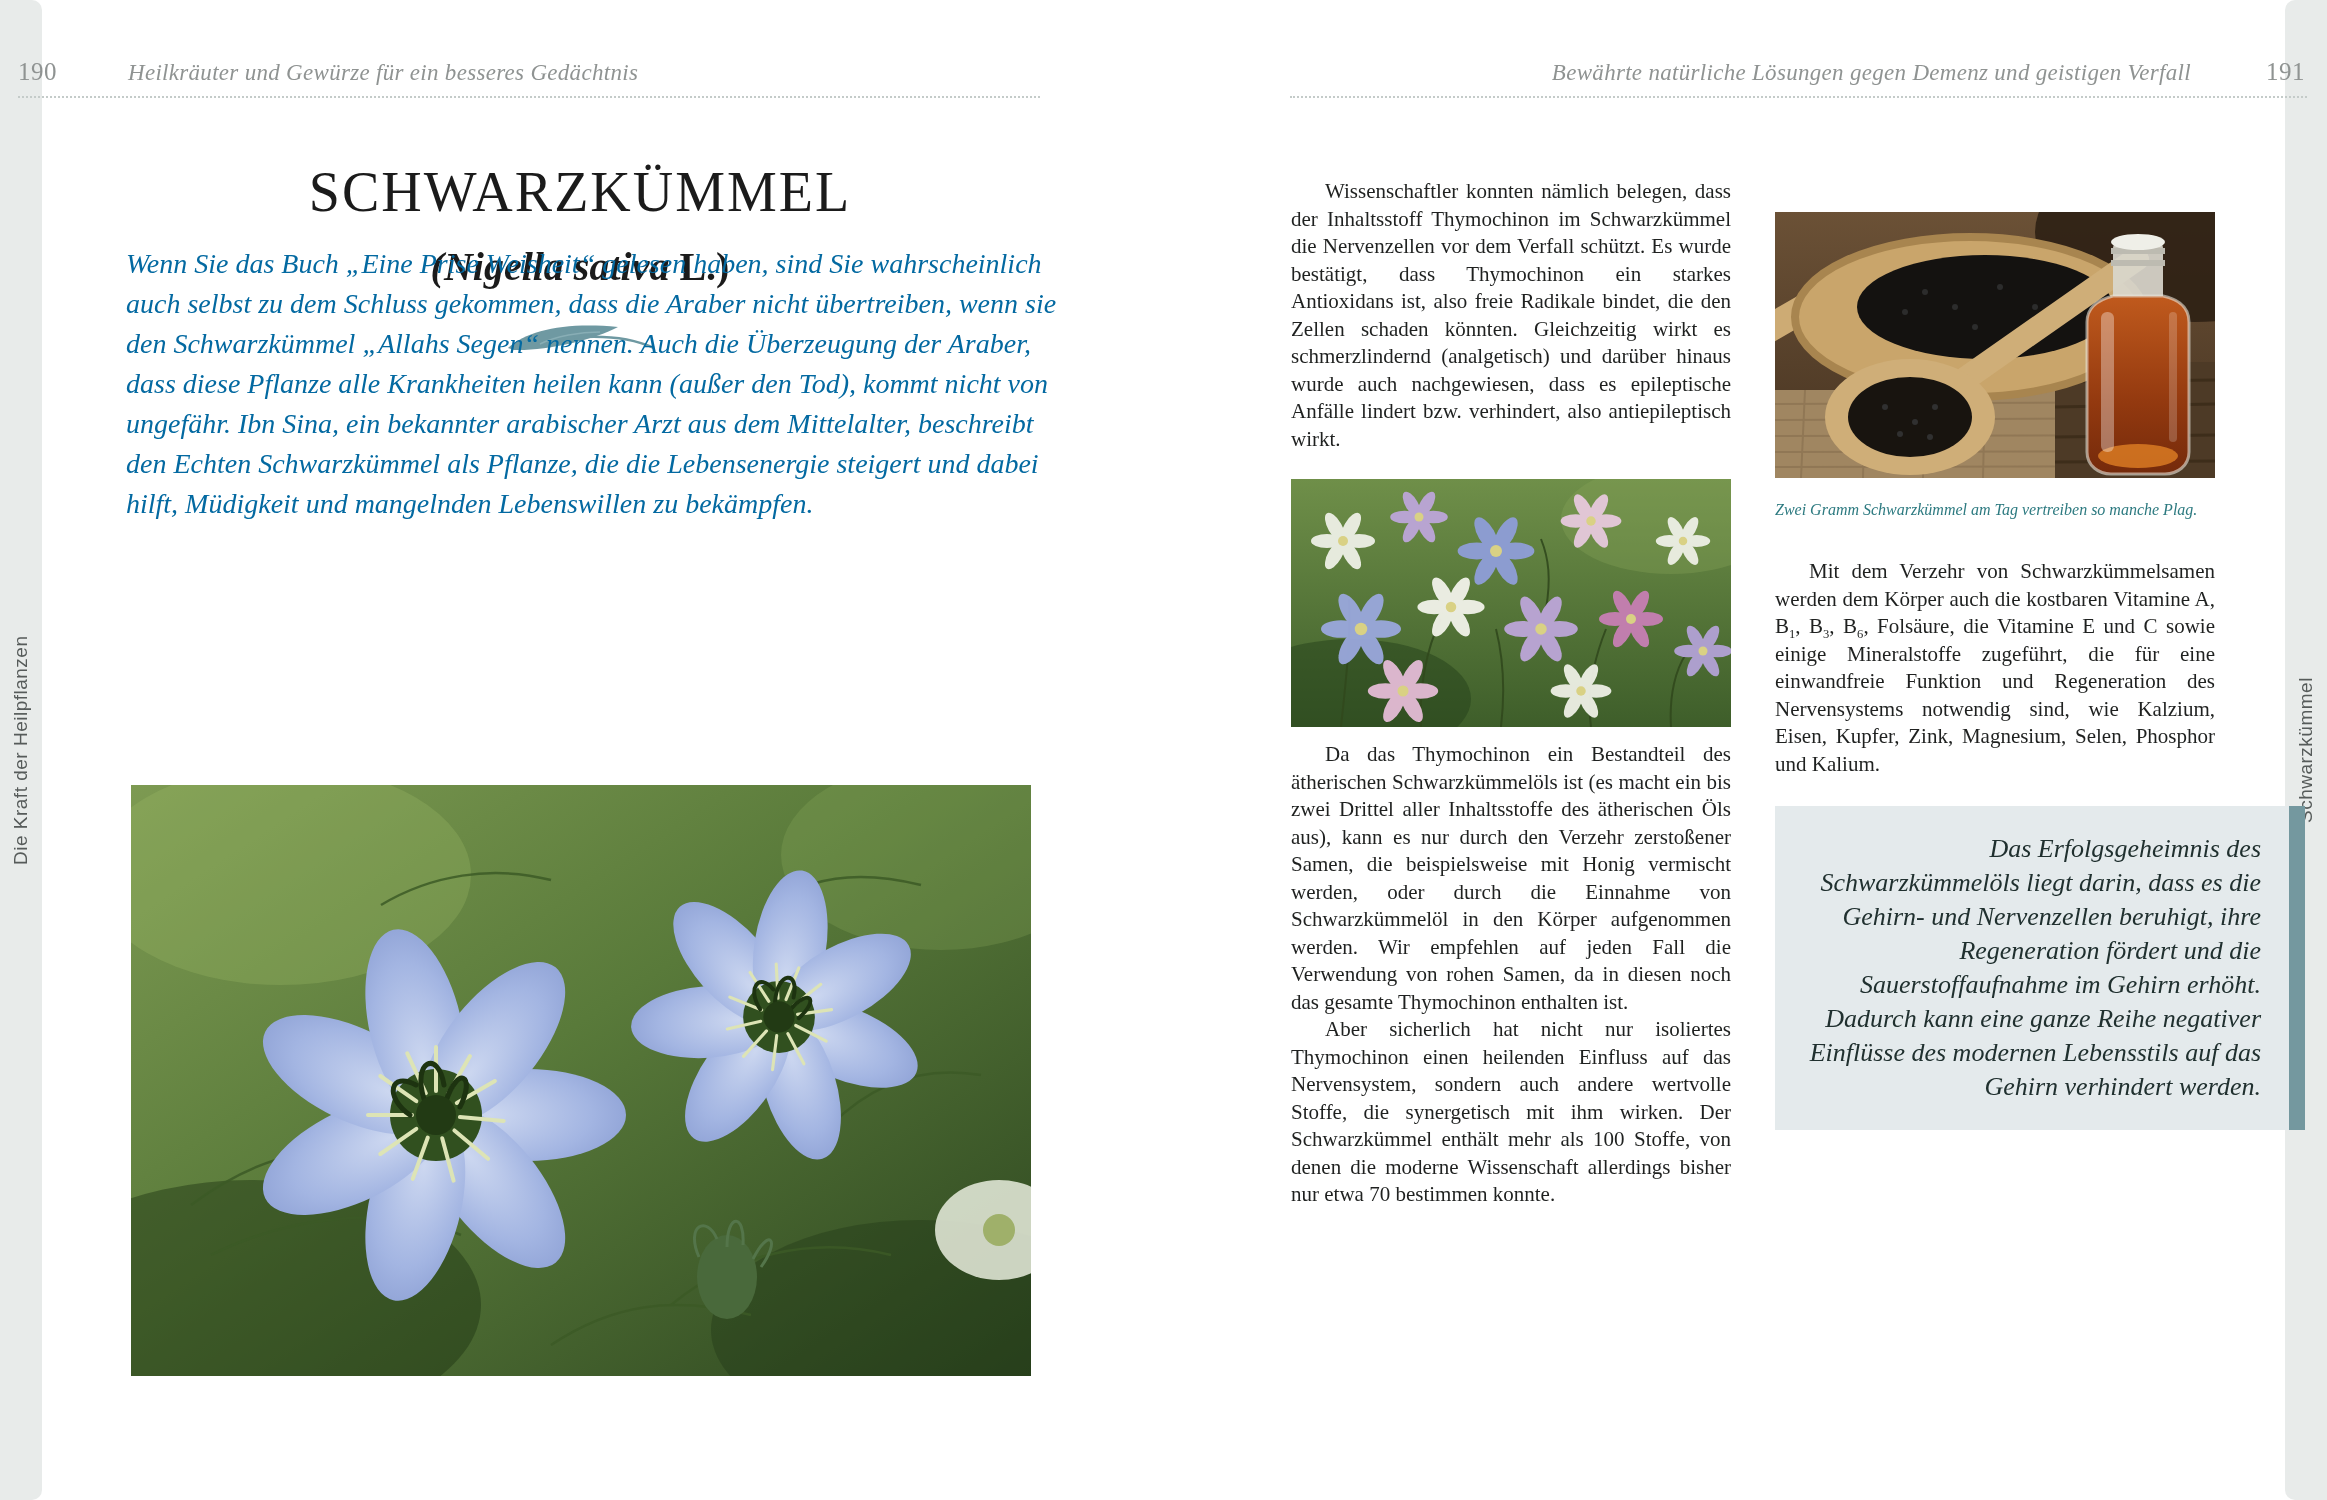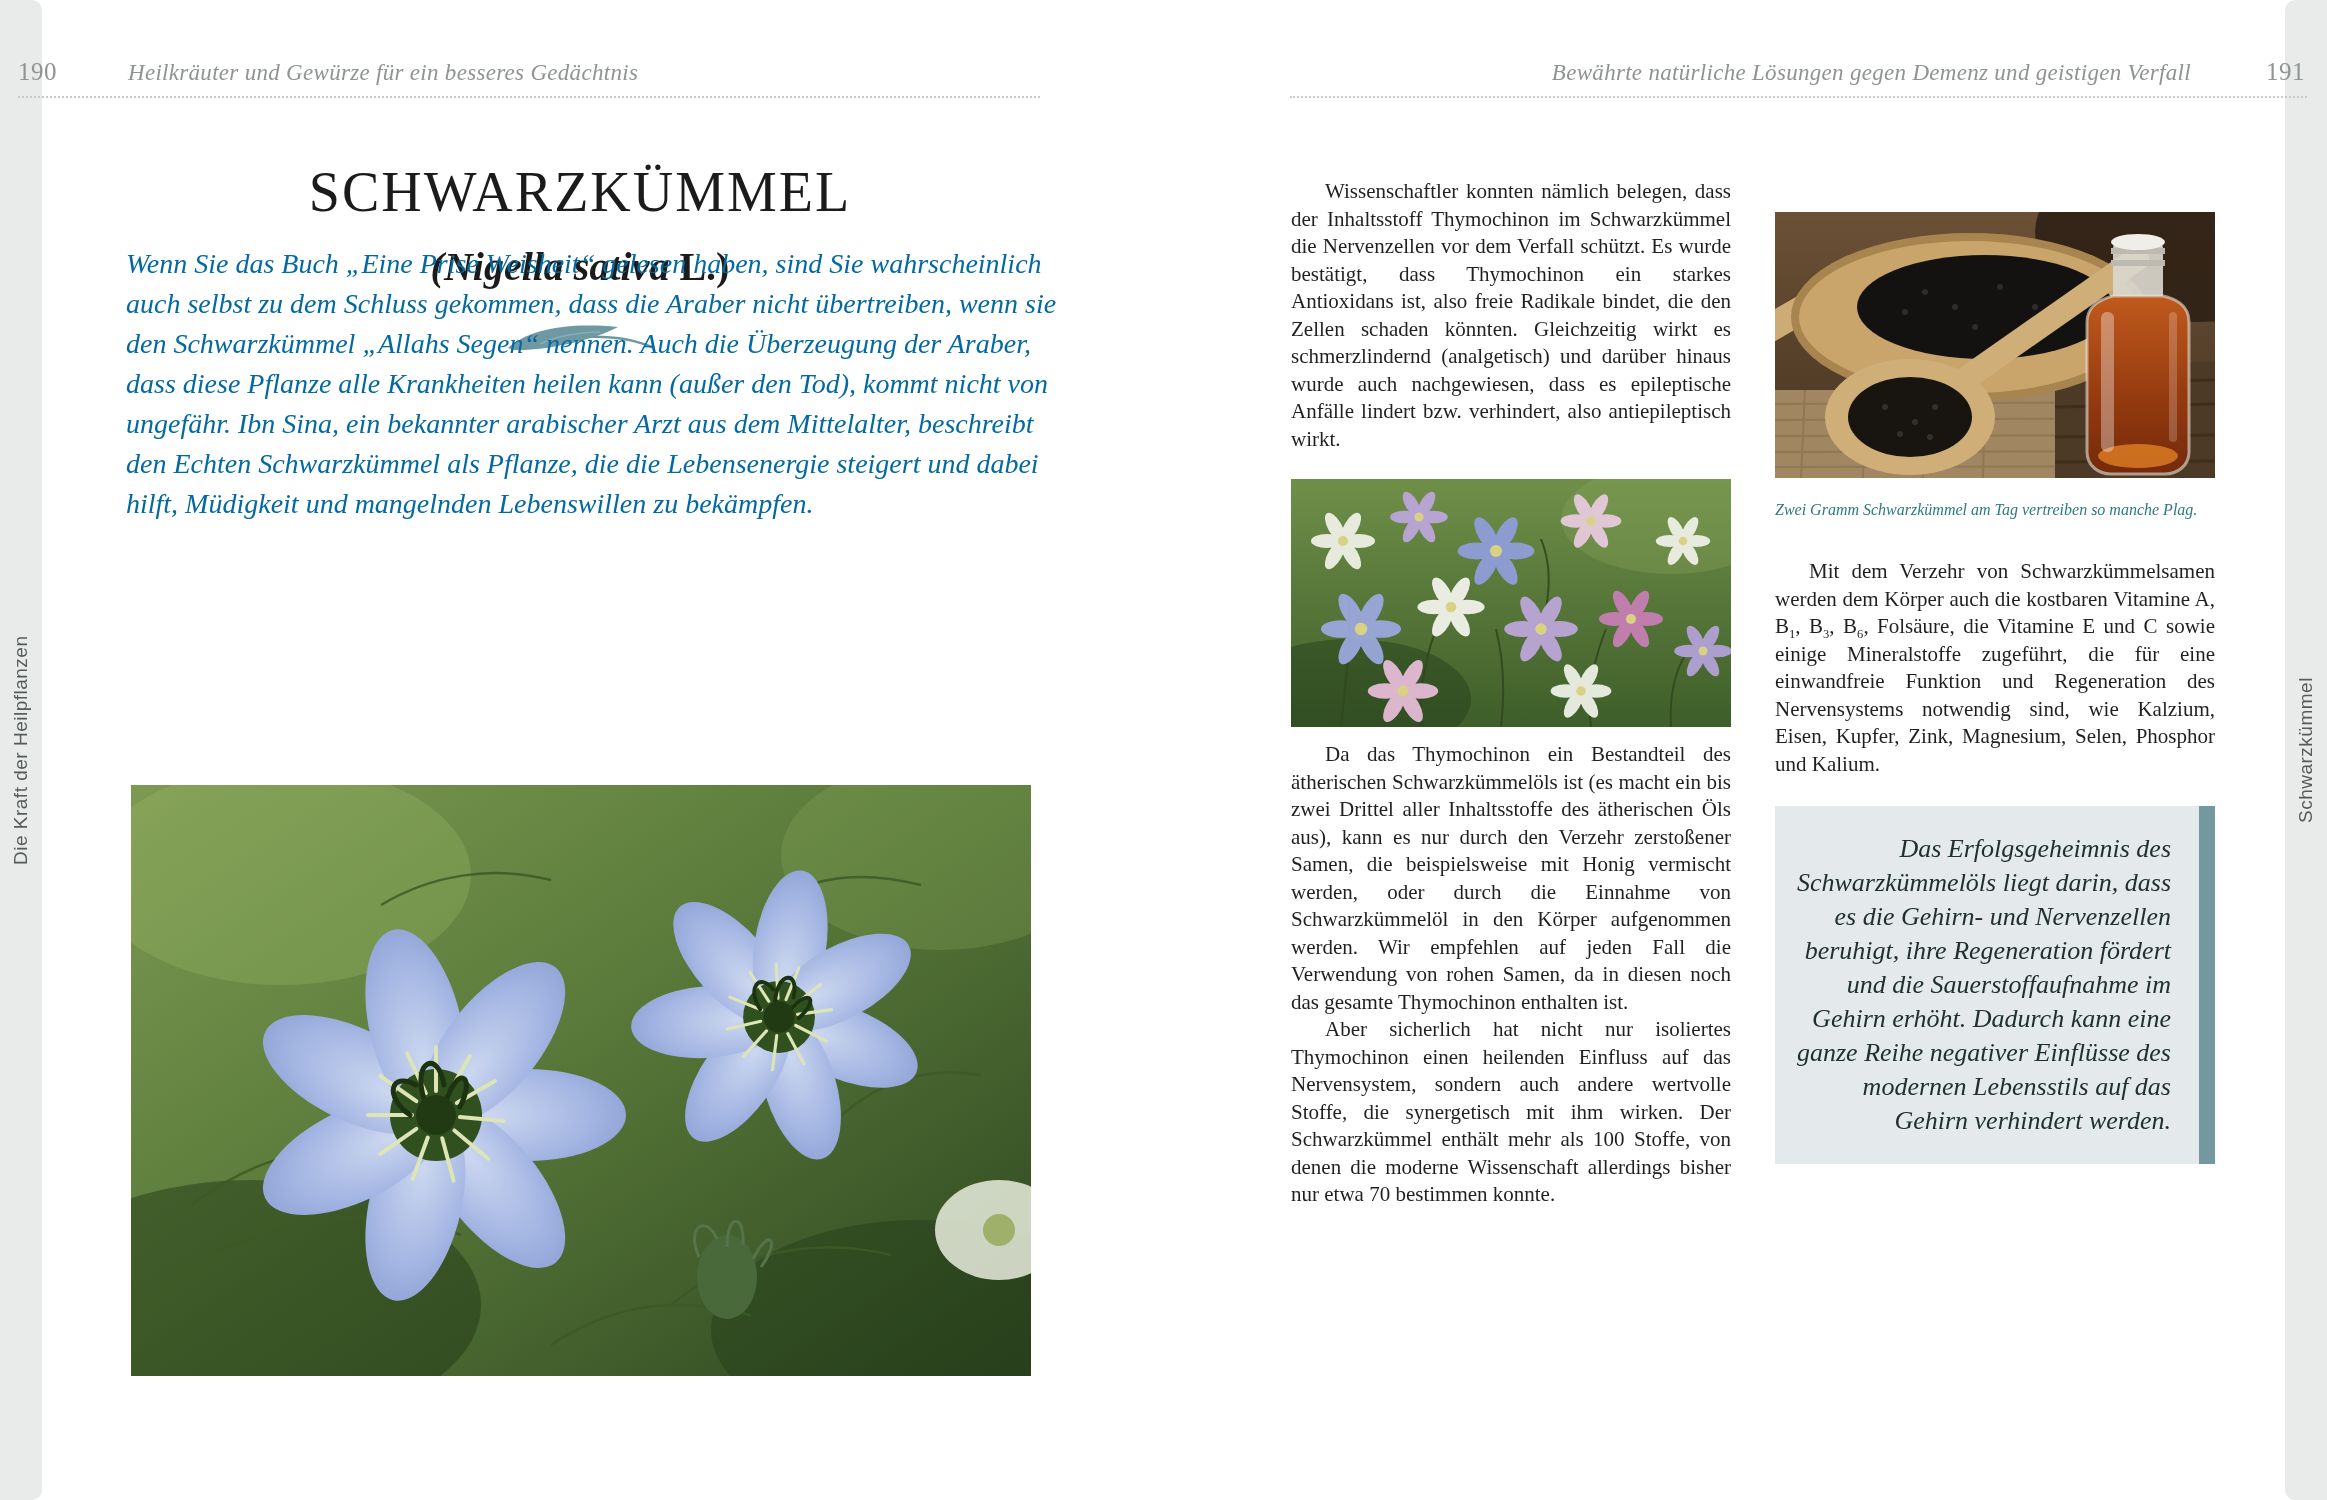--- a/index.html
+++ b/index.html
@@ -41,21 +41,21 @@
   .col2{left:1775px;top:182px;}
   .body{margin:0;font-size:21px;line-height:27.5px;text-align:justify;hyphens:auto;color:#1f2120;}
   .body.indent{text-indent:34px;}
   .col .photo{width:440px;}
   .caption{margin:0;font-style:italic;font-size:16px;line-height:28px;color:#2d7a80;text-align:left;}
   .col1 .photo{margin:26px 0 14px 0;}
   .col1 .caption{margin-bottom:34px;}
   .col2 .photo{margin:30px 0 18px 0;}
   .col2 .caption{margin-bottom:34px;}
   .quote-box{margin:28px 0 50px 0;background:#e4eaec;border-right:16px solid #74989f;
-             padding:26px 28px 26px 12px;box-sizing:border-box;width:440px;}
+             padding:26px 28px 26px 12px;box-sizing:border-box;width:530px;}
   .quote{margin:0;font-style:italic;font-size:26px;line-height:34px;text-align:right;color:#20302f;}
   sub{font-size:60%;line-height:0;}
 </style>
 </head>
 <body>
 
 <div class="spread">
 
   <div class="side-tab left">
     <span class="tab-label">Die Kraft der Heilpflanzen</span>

